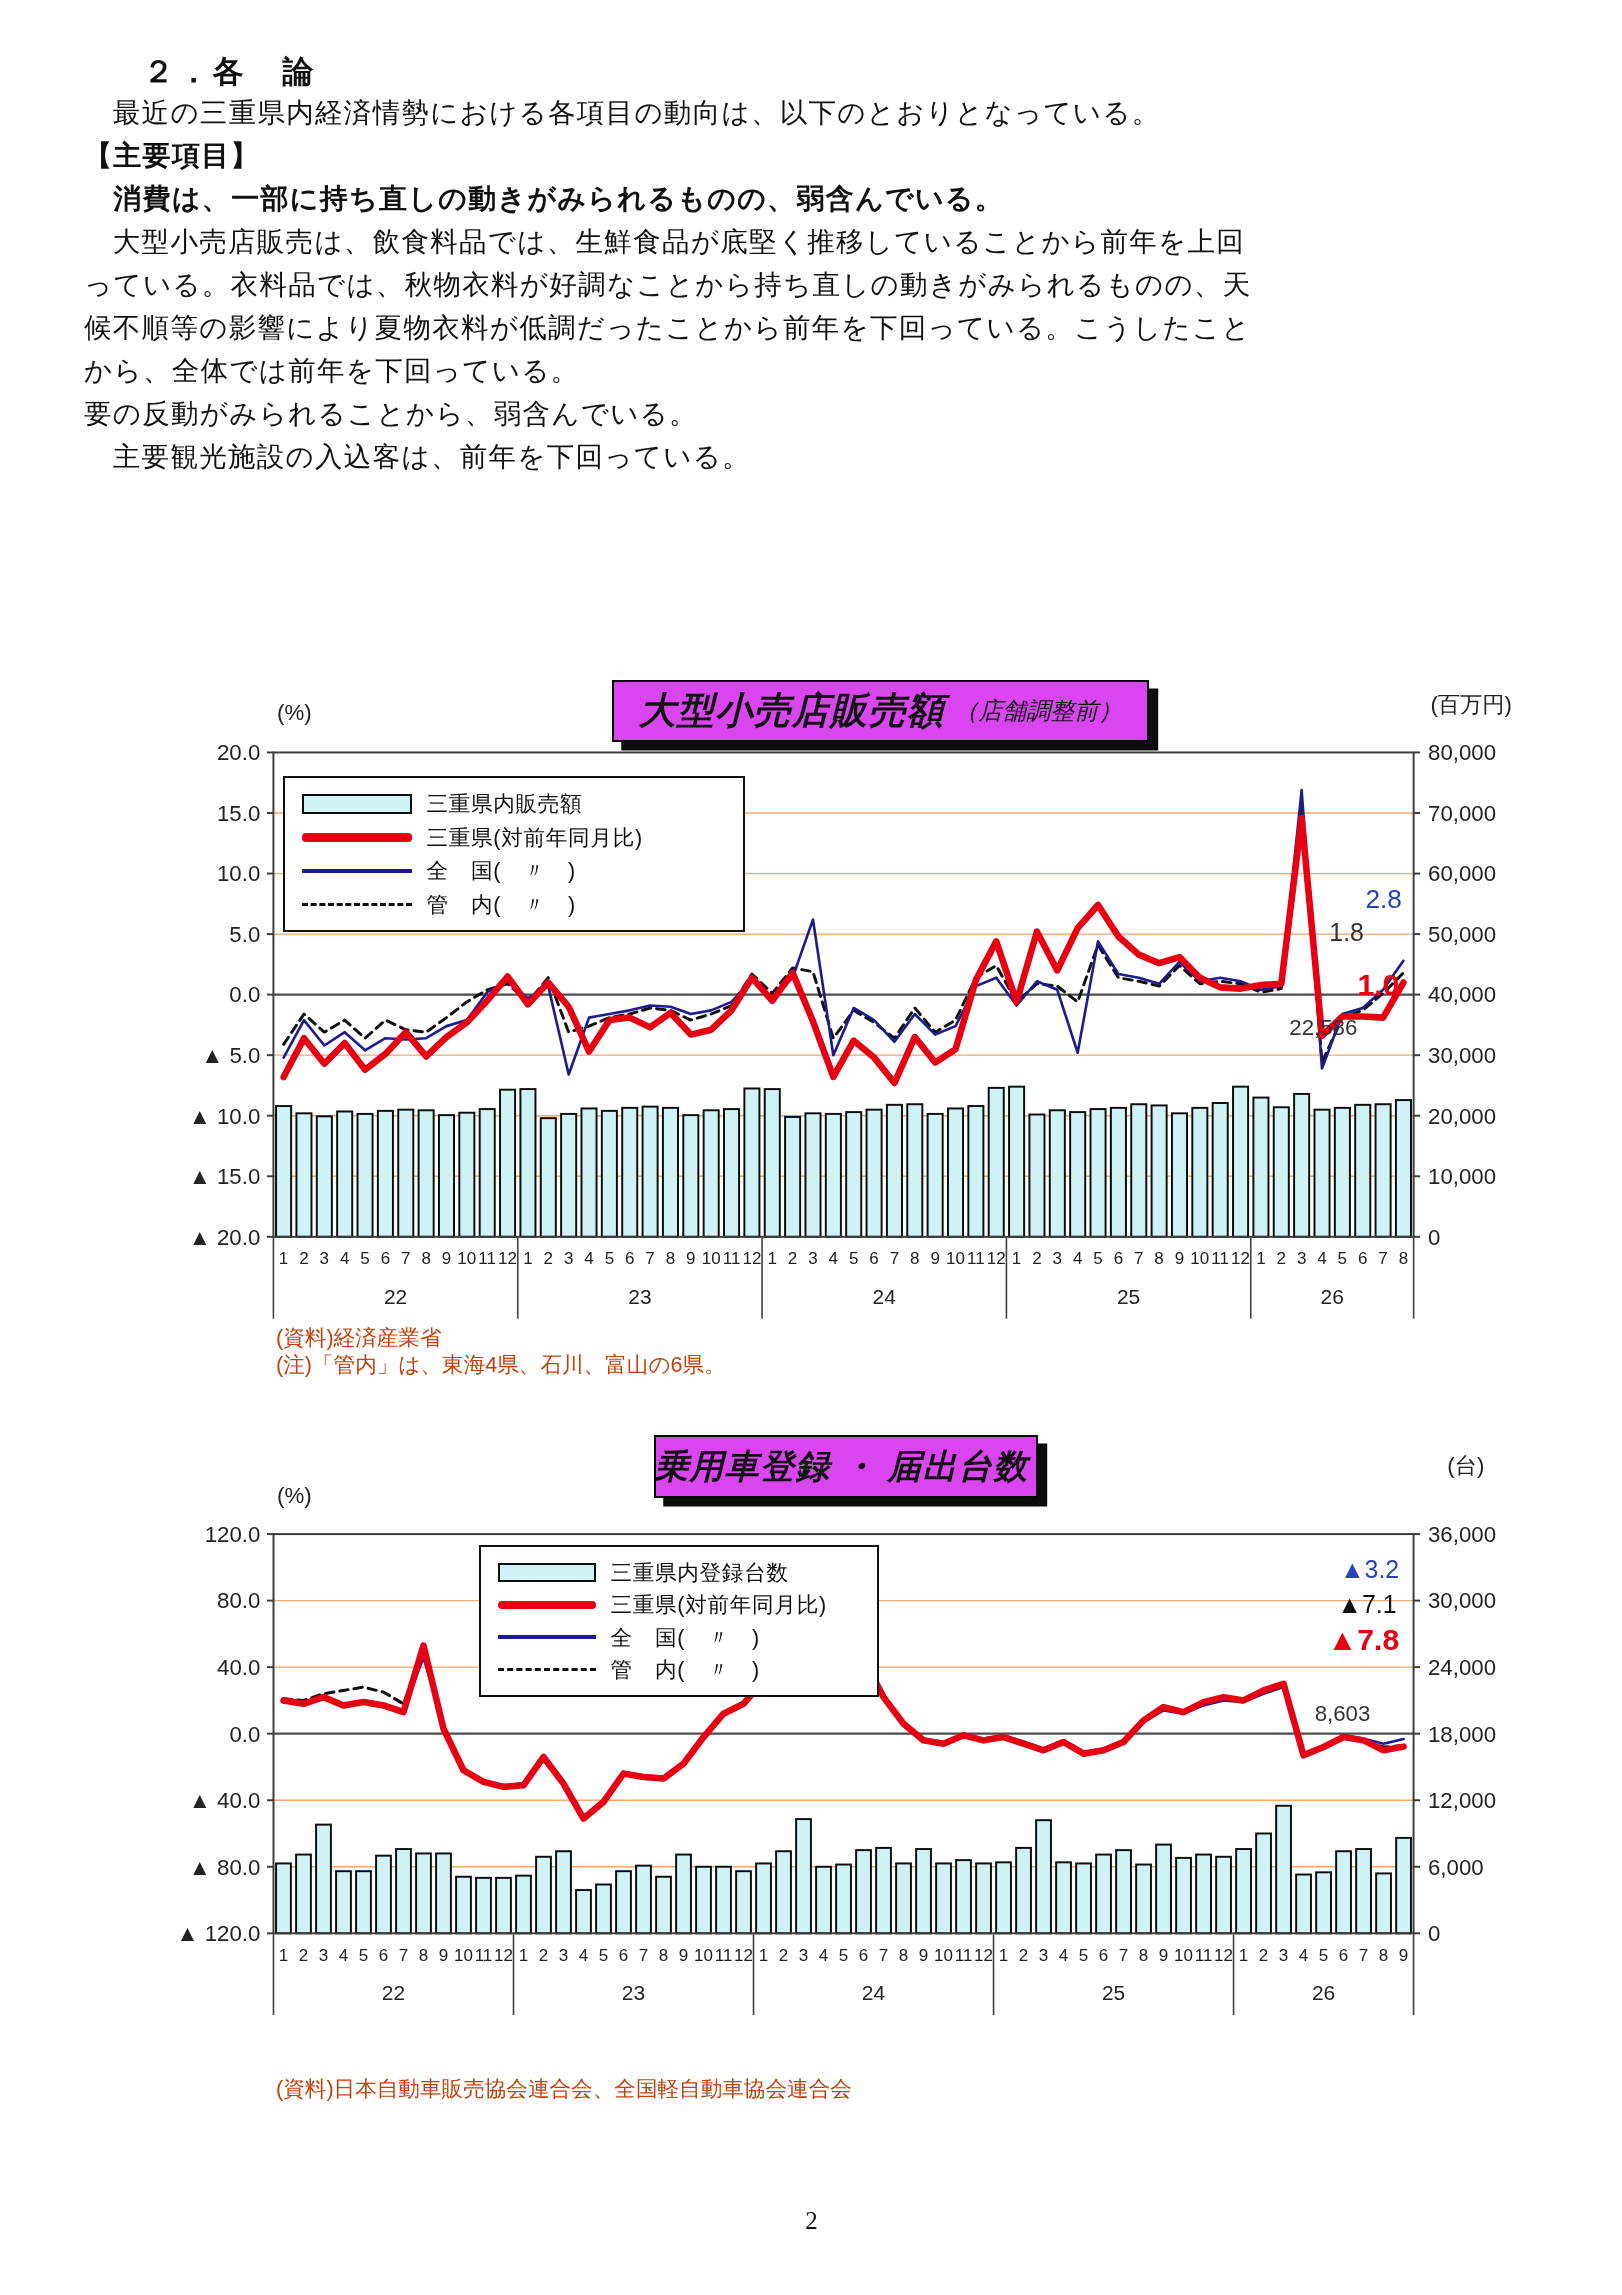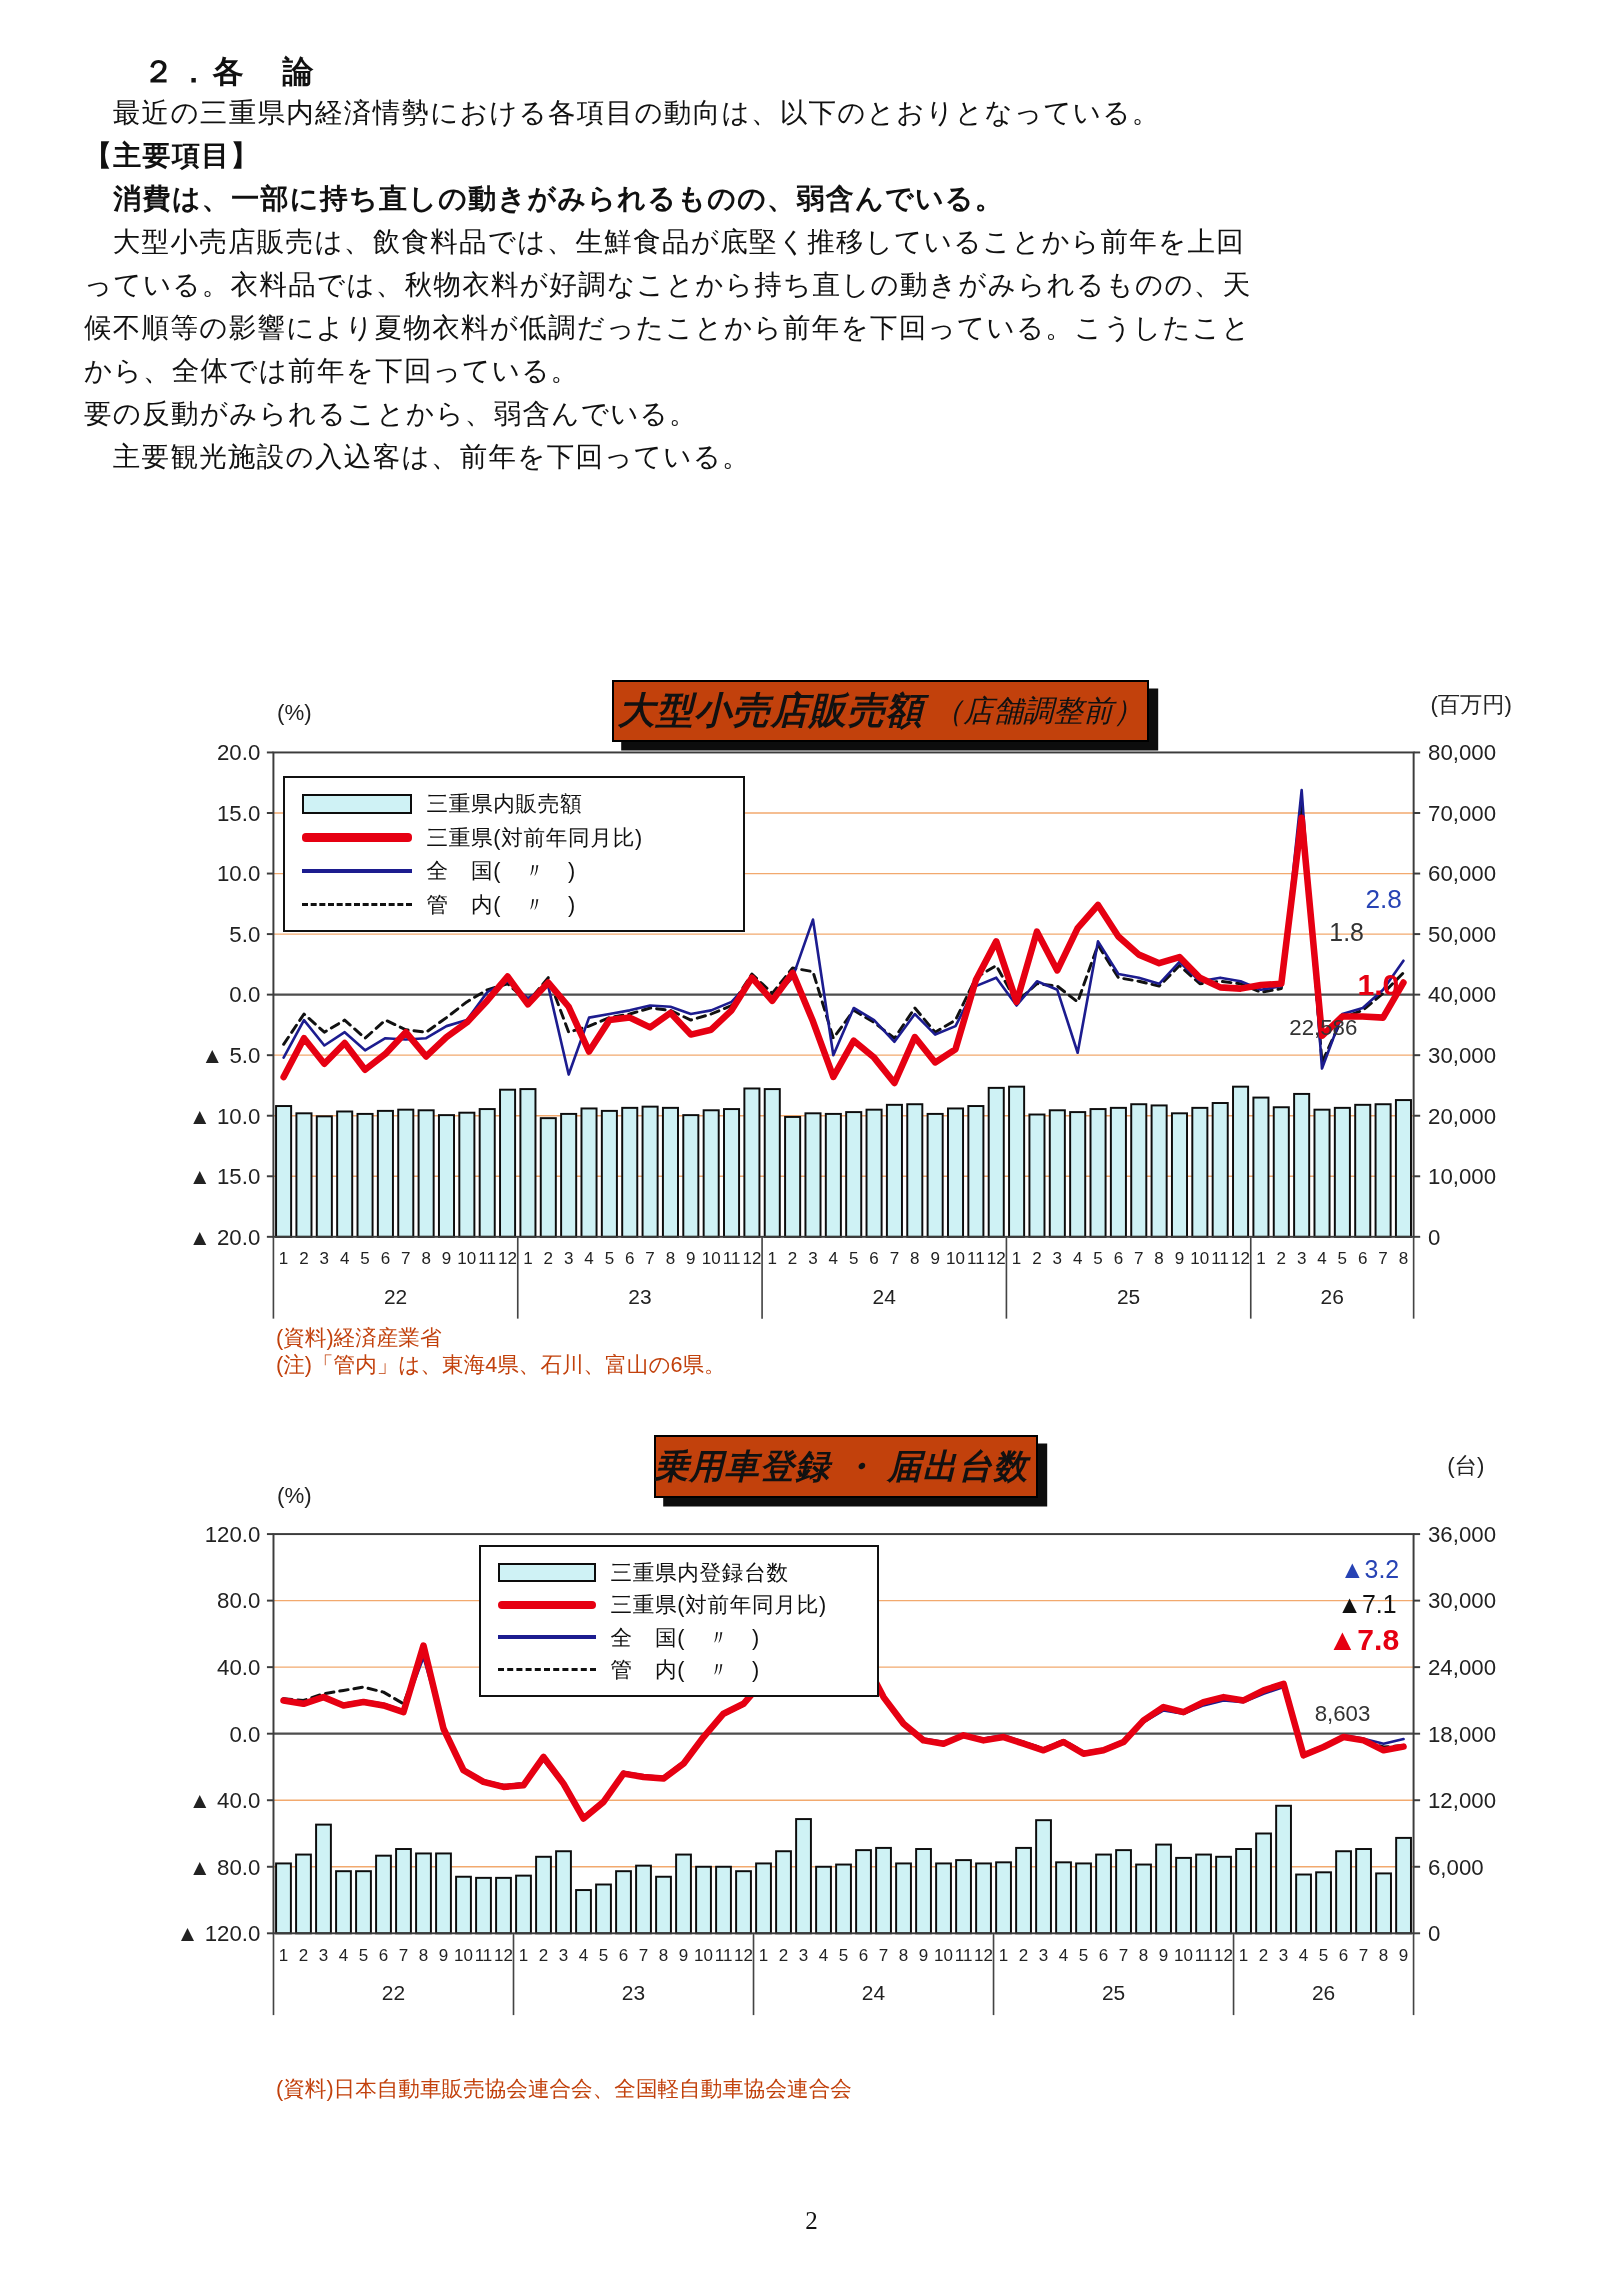--- a/index.html
+++ b/index.html
@@ -9,24 +9,24 @@
   
   .h-section{font-family:"Liberation Sans",sans-serif;font-weight:bold;font-size:31px;letter-spacing:3.9px;}
   .t-serif{font-size:27.5px;letter-spacing:1.3px;white-space:pre;}
   .t-gothic-bold{font-family:"Liberation Sans",sans-serif;font-weight:bold;font-size:28px;letter-spacing:1.3px;white-space:pre;}
   .bodyline{height:43px;line-height:43px;}
   
   .chart{position:absolute;width:1440px;}
   .chart svg{position:absolute;left:0;top:0;}
   
   .plaque{position:absolute;display:flex;align-items:center;justify-content:center;
-          background:#c2410c;border:2.6px solid #000;box-shadow:9.2px 8.5px 0 #0d0d0d;
+          background:#d946ef;border:2.6px solid #000;box-shadow:9.2px 8.5px 0 #0d0d0d;
           font-family:"Liberation Sans",sans-serif;font-style:italic;white-space:nowrap;}
   .plaque .main{font-weight:bold;font-size:37px;letter-spacing:1.3px;}
-  .plaque .sub{font-size:30px;margin-left:9.2px;}
+  .plaque .sub{font-size:24px;margin-left:9.2px;}
   
   .legend{position:absolute;background:#fff;border:2px solid #111;
           font-family:"Liberation Sans",sans-serif;display:flex;flex-direction:column;
           justify-content:space-around;padding:9.2px 17px;box-sizing:border-box;}
   .legend .row{display:flex;align-items:center;height:34px;}
   .legend .lab{font-size:21.6px;letter-spacing:0.7px;white-space:pre;}
   .sw{width:110px;margin-right:14.4px;flex:0 0 auto;}
   .sw-bar{height:19.6px;background:#cff2f5;border:2.6px solid #0d0d0d;box-sizing:border-box;}
   .sw-red{height:8.5px;background:#e60012;border-radius:3.9px;}
   .sw-navy{height:3.9px;background:#1c1c8f;}

